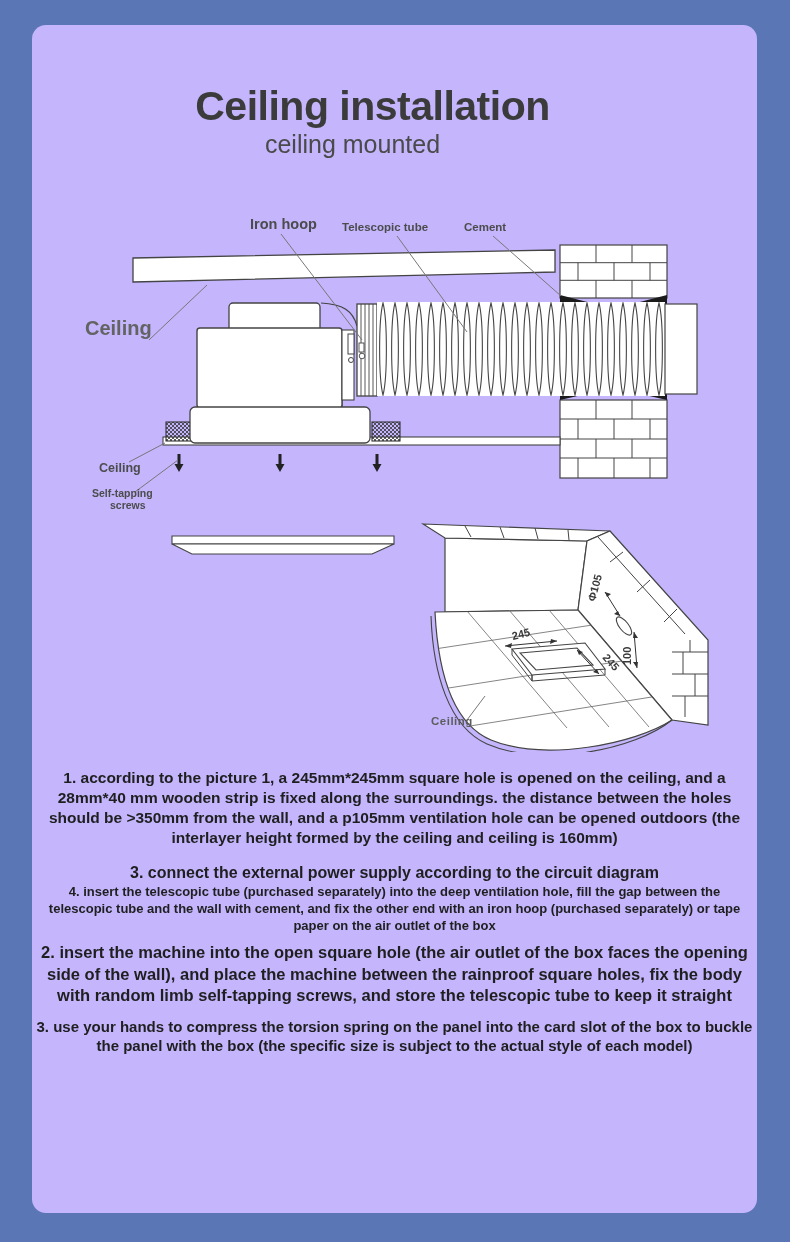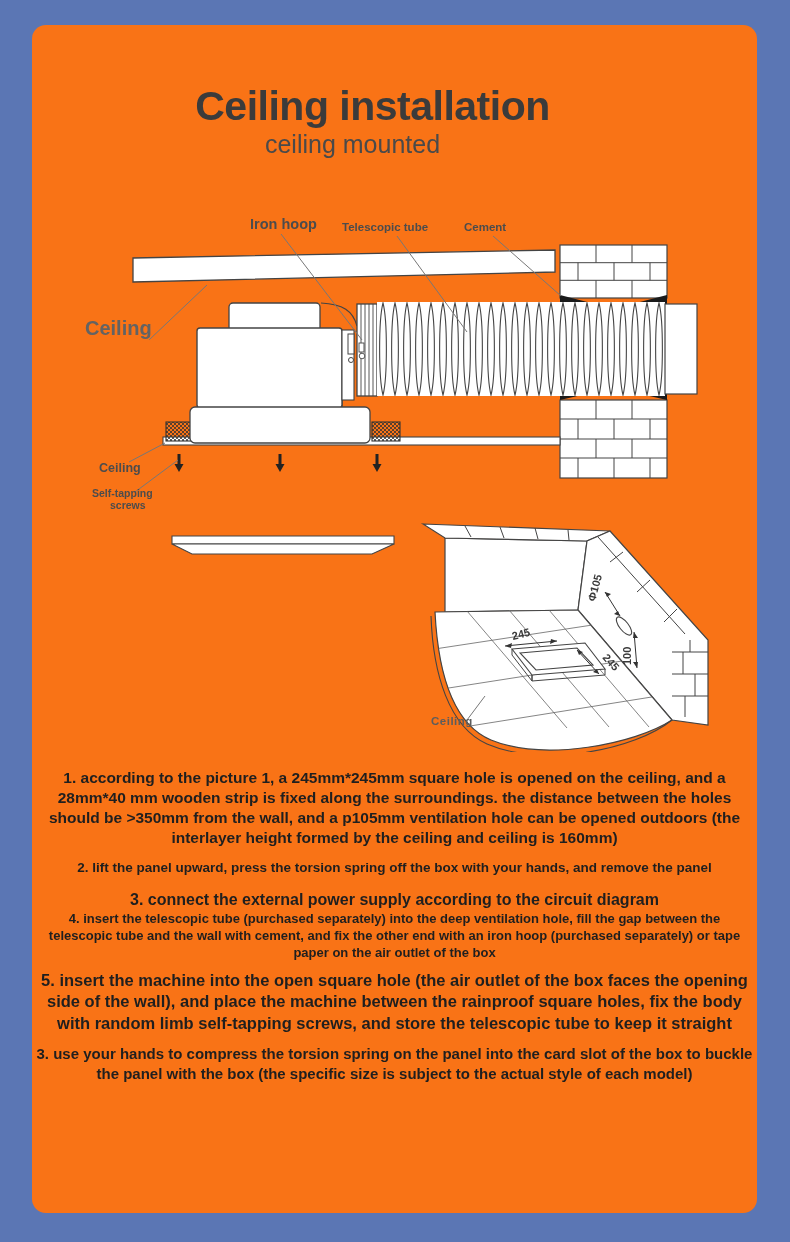--- a/index.html
+++ b/index.html
@@ -6,21 +6,21 @@
   body{
     width:790px;height:1242px;
     background:#5b76b4;
     position:relative;
     font-family:"Liberation Sans", sans-serif;
     overflow:hidden;
   }
   .card{
     position:absolute;left:32px;top:25px;
     width:725px;height:1188px;
-    background:#f97316;border-radius:14px;
+    background:#c4b5fd;border-radius:14px;
   }
   .header{position:absolute;top:60px;left:0;width:725px;text-align:center;}
   .title{
     position:relative;left:-22px;
     font-size:41px;font-weight:700;color:#3b3b3b;
     letter-spacing:-0.5px;line-height:1.05;
   }
   .subtitle{
     position:relative;left:-42px;
     font-size:25px;font-weight:500;color:#4a4a4a;margin-top:2px;
@@ -222,20 +222,19 @@
       <path d="M229,120 l4,6 -5,0 z M232,156 l-4,-6 5,0 z" fill="#333" stroke="none"></path>
     </g>
     <text class="dim" font-size="11" transform="translate(226,153) rotate(-90)">100</text>
 
     <line x1="62" y1="208" x2="80" y2="184" stroke="#777" stroke-width="1"></line>
     <text x="26" y="213" font-size="11.5" fill="#5d5d5d" font-weight="700" letter-spacing="0.5">Ceiling</text>
   </svg>
 
   <div class="instructions">
     <p class="inst inst-1">1. according to the picture 1, a 245mm*245mm square hole is opened on the ceiling, and a 28mm*40 mm wooden strip is fixed along the surroundings. the distance between the holes should be &gt;350mm from the wall, and a p105mm ventilation hole can be opened outdoors (the interlayer height formed by the ceiling and ceiling is 160mm)</p>
-    <p class="inst inst-2">2. lift the panel upward, press the torsion spring off the box with your hands, and remove the panel</p>
     <p class="inst inst-3">3. connect the external power supply according to the circuit diagram</p>
     <p class="inst inst-4">4. insert the telescopic tube (purchased separately) into the deep ventilation hole, fill the gap between the telescopic tube and the wall with cement, and fix the other end with an iron hoop (purchased separately) or tape paper on the air outlet of the box</p>
-    <p class="inst inst-5">5. insert the machine into the open square hole (the air outlet of the box faces the opening side of the wall), and place the machine between the rainproof square holes, fix the body with random limb self-tapping screws, and store the telescopic tube to keep it straight</p>
+    <p class="inst inst-5">2. insert the machine into the open square hole (the air outlet of the box faces the opening side of the wall), and place the machine between the rainproof square holes, fix the body with random limb self-tapping screws, and store the telescopic tube to keep it straight</p>
     <p class="inst inst-6">3. use your hands to compress the torsion spring on the panel into the card slot of the box to buckle the panel with the box (the specific size is subject to the actual style of each model)</p>
   </div>
 
 </div>
 
 </body></html>

